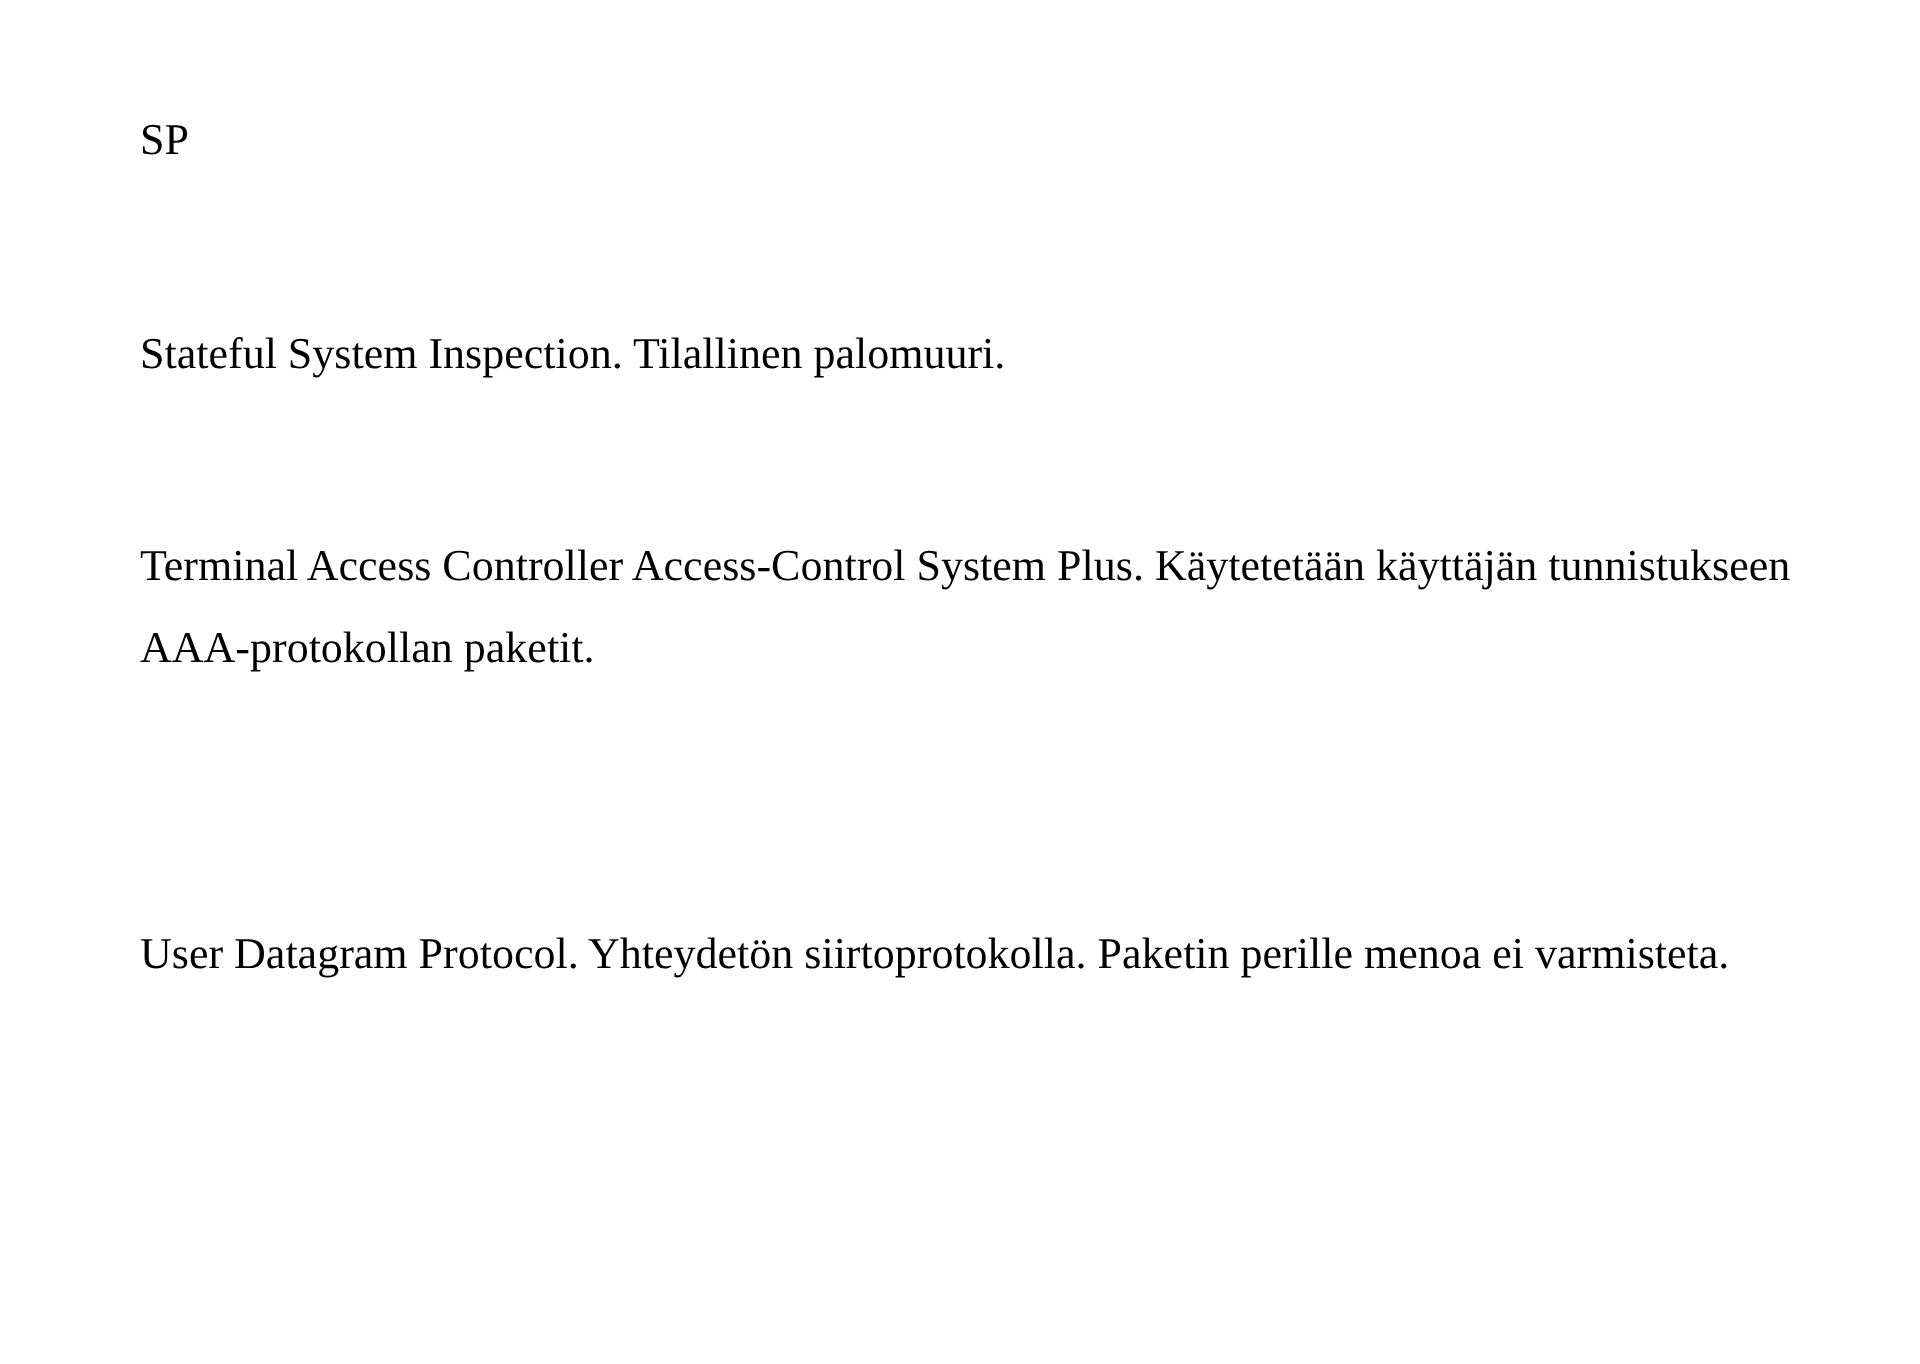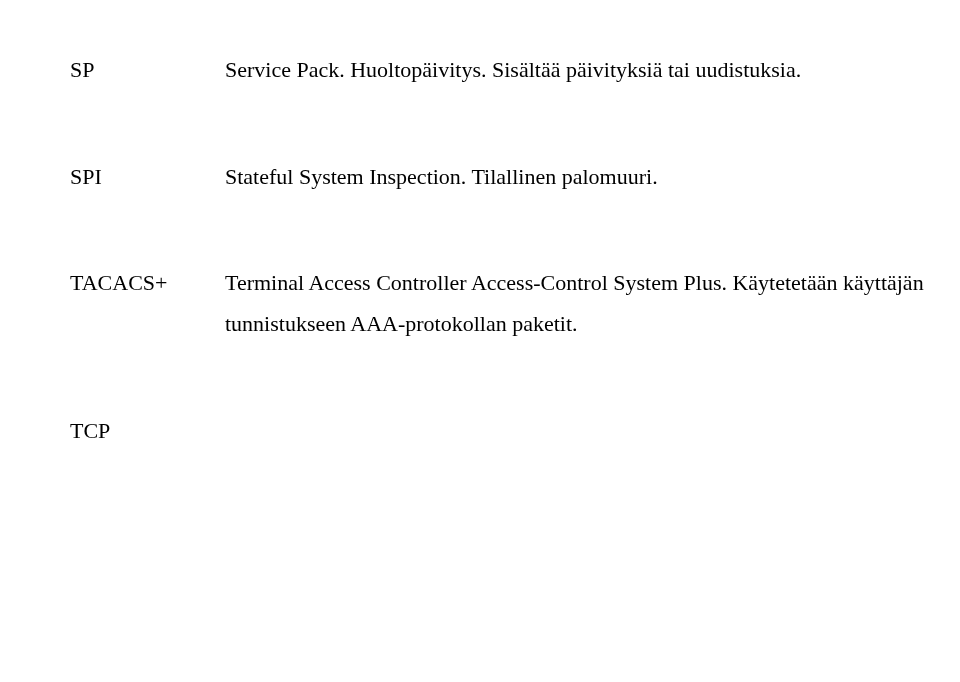--- a/index.html
+++ b/index.html
@@ -1,18 +1,19 @@
 <!DOCTYPE html>
 <html><head>
   <meta charset="utf-8">
   <style>
     * {
       margin: 10px;
       padding: 0;
       box-sizing: border-box;
+      flex-direction: column;
     }
     body {
       background: #ffffff;
       width: 960px;
       height: 682px;
       font-family: "Times New Roman", Times, serif;
       font-size: 22px;
       color: #000000;
       padding: 10px 30px 30px 30px;
       line-height: 1.85;
@@ -28,34 +29,31 @@
     }
     .def-col {
       flex: 1;
     }
   </style>
 </head>
 <body>
 
 <div class="entry">
   <div class="term-col">SP</div>
-  <div class="def-col">Service Pack. Huoltopäivitys. Sisältää päivityksiä tai uudistuksia.</div>
 </div>
 
 <div class="entry">
-  <div class="term-col">SPI</div>
   <div class="def-col">Stateful System Inspection. Tilallinen palomuuri.</div>
 </div>
 
 <div class="entry">
-  <div class="term-col">TACACS+</div>
   <div class="def-col">Terminal Access Controller Access-Control System Plus. Käytetetään käyttäjän tunnistukseen AAA-protokollan paketit.</div>
-</div>
-
-<div class="entry">
-  <div class="term-col">TCP</div>
 </div>
 
 <div class="entry">
 </div>
 
 <div class="entry">
+  <div class="def-col">User Datagram Protocol. Yhteydetön siirtoprotokolla. Paketin perille menoa ei varmisteta.</div>
+</div>
+
+<div class="entry">
 </div>
 
 </body></html>

